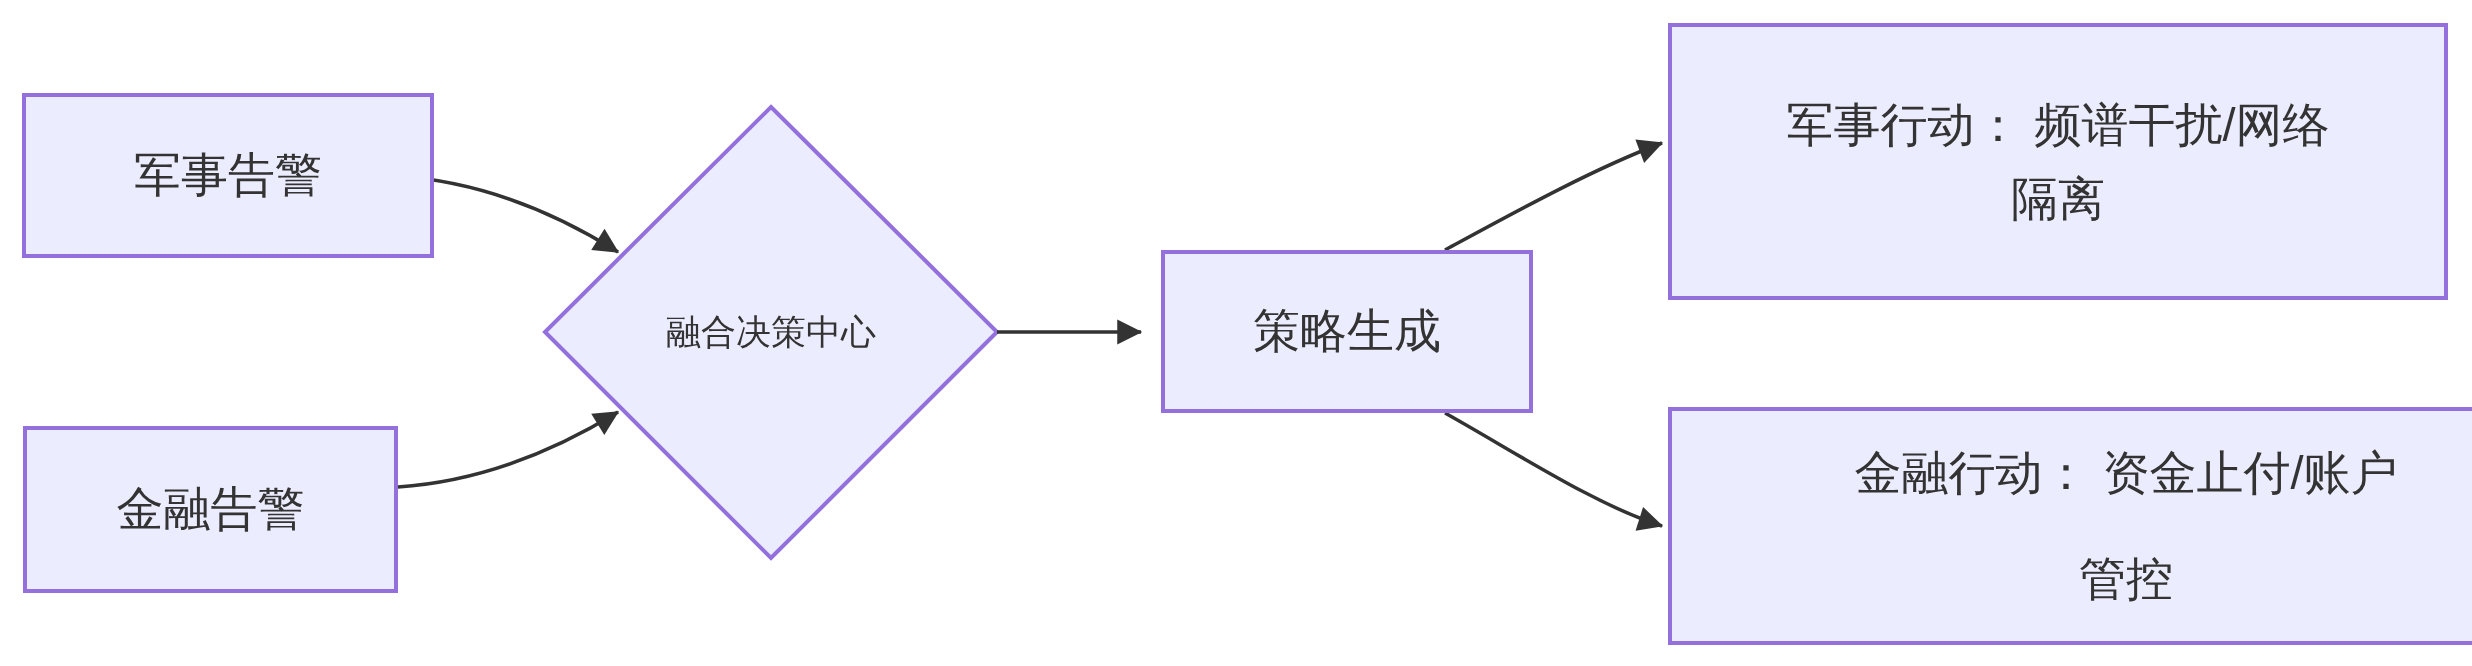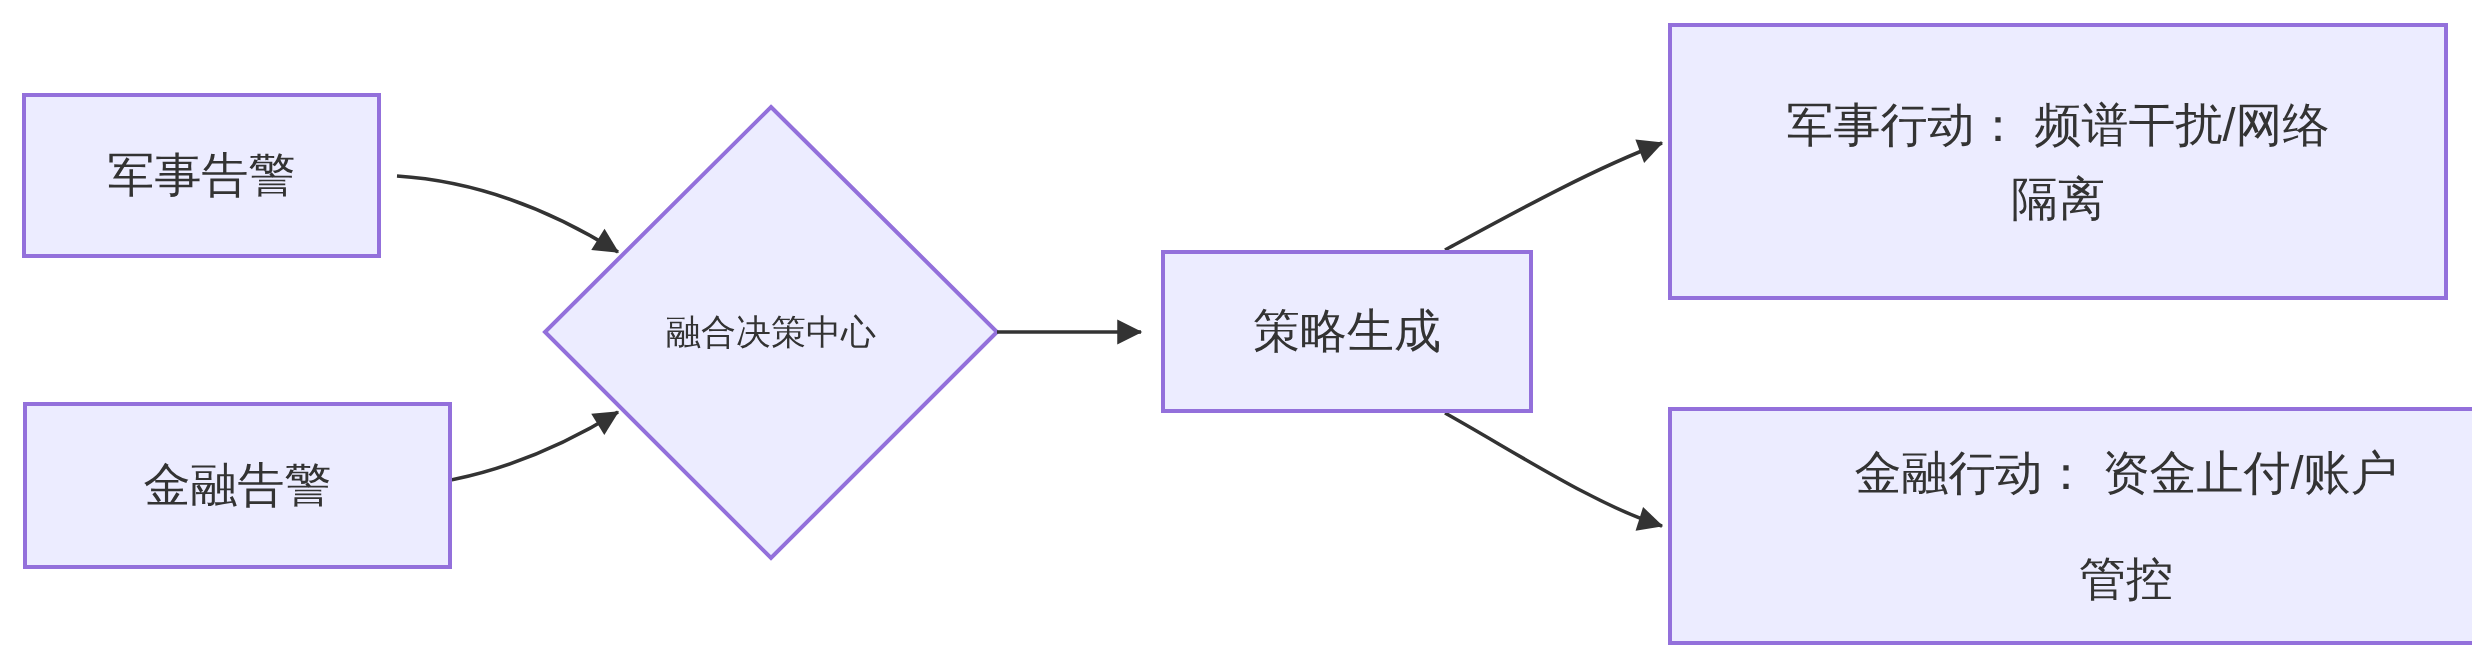--- a/index.html
+++ b/index.html
@@ -62,25 +62,25 @@
 
     <polygon class="diamond-shape" points="771,107 997,332 771,558 545,332"></polygon>
 
     <path class="edge" d="M 397 176 C 475 181, 548 208, 618 252" marker-end="url(#arrow)"></path>
     <path class="edge" d="M 398 487 C 475 482, 548 455, 618 412" marker-end="url(#arrow)"></path>
     <path class="edge" d="M 997 332 L 1141 332" marker-end="url(#arrow)"></path>
     <path class="edge" d="M 1445 250 C 1515 212, 1595 168, 1662 143" marker-end="url(#arrow)"></path>
     <path class="edge" d="M 1445 413 C 1515 452, 1595 505, 1662 526" marker-end="url(#arrow)"></path>
   </svg>
 
-  <div class="node" style="left:22px;top:93px;width:359px;height:165px;">
+  <div class="node" style="left:22px;top:93px;width:412px;height:165px;">
     <span>军事告警</span>
   </div>
 
-  <div class="node" style="left:23px;top:402px;width:429px;height:167px;">
+  <div class="node" style="left:23px;top:426px;width:375px;height:167px;">
     <span>金融告警</span>
   </div>
 
   <div class="diamond-label" style="left:571px;top:292px;width:400px;height:80px;">
     <span>融合决策中心</span>
   </div>
 
   <div class="node" style="left:1146px;top:250px;width:372px;height:163px;margin-left:15px;">
     <span>策略生成</span>
   </div>

